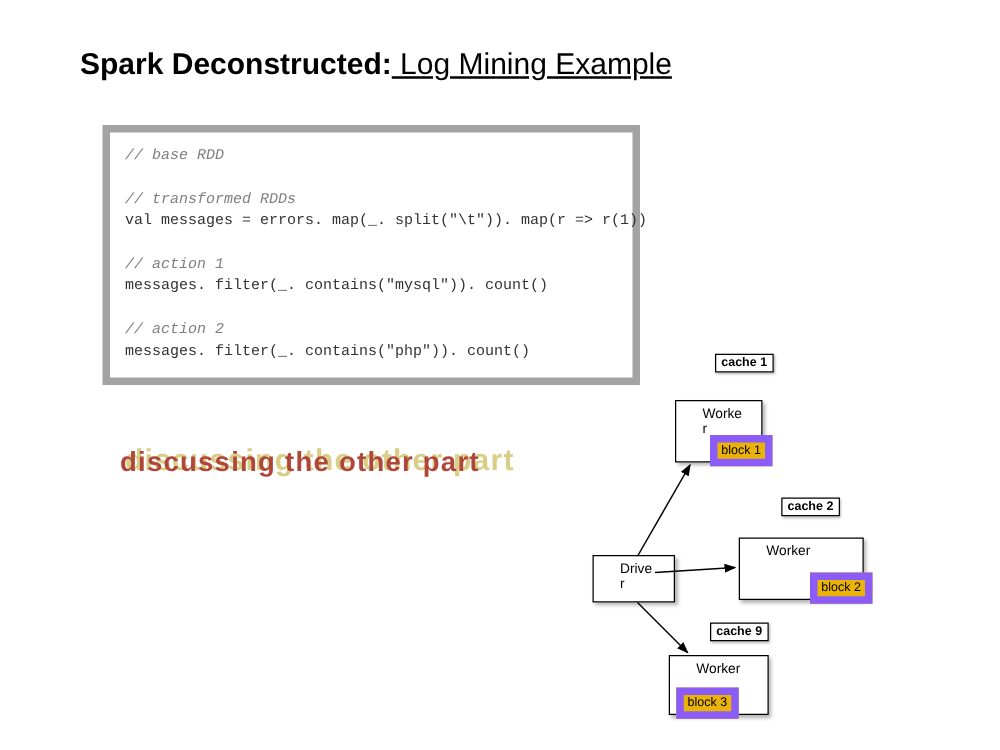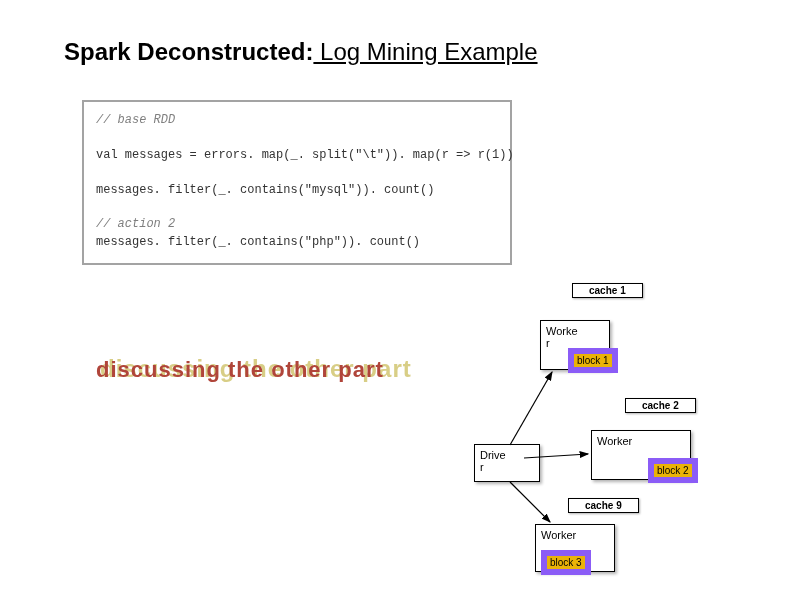--- a/index.html
+++ b/index.html
@@ -17,21 +17,21 @@
     font-size: 24px;
     font-weight: bold;
     color: #000;
   }
   .title .underlined { text-decoration: underline; font-weight: normal; }
   .code-box {
     position: absolute;
     top: 100px;
     left: 82px;
     width: 430px;
-    border: 2px solid #a3a3a3;
+    border: 6px solid #a3a3a3;
     padding: 10px 12px 12px 12px;
     font-family: "Courier New", monospace;
     font-size: 12px;
     line-height: 1.45;
     color: #333;
   }
   .comment { color: #7f7f7f; font-style: italic; }
   .code-line { white-space: pre; }
   .discuss-back {
     position: absolute;
@@ -50,57 +50,59 @@
     font-size: 22px;
     letter-spacing: 1px;
     pointer-events: none;
   }
   .node {
     position: absolute;
     border: 1.5px solid #000;
     background: #fff;
     box-shadow: 2px 2px 3px rgba(0,0,0,0.3);
     font-size: 11px;
-    padding: 4px 5px;
+    padding: 4px 21px;
   }
   .node-inner {
     position: absolute;
     border: 6px solid #8b5cf6;
     background: #eab308;
     font-size: 10px;
     padding: 1px 3px;
   }
   .cache-label {
     position: absolute;
     border: 1px solid #000;
     background: #fff;
     font-size: 10px;
     font-weight: bold;
-    padding: 1px 16px;
+    padding: 1px 4px;
     box-shadow: 1px 1px 2px rgba(0,0,0,0.3);
   }
   svg.arrows {
     position: absolute;
     top: 0; left: 0;
     width: 800px; height: 600px;
     pointer-events: none;
   }
 </style>
 </head>
 <body>
 
 <div class="title">
   <span>Spark Deconstructed:</span><span class="underlined"> Log Mining Example</span>
 </div>
 
 <div class="code-box">
   <div class="code-line comment">// base RDD</div>
   <div class="code-line">&nbsp;</div>
+  <div class="code-line comment">// transformed RDDs</div>
   <div class="code-line">val messages = errors. map(_. split("\t")). map(r =&gt; r(1))</div>
   <div class="code-line">&nbsp;</div>
+  <div class="code-line comment">// action 1</div>
   <div class="code-line">messages. filter(_. contains("mysql")). count()</div>
   <div class="code-line">&nbsp;</div>
   <div class="code-line comment">// action 2</div>
   <div class="code-line">messages. filter(_. contains("php")). count()</div>
 </div>
 
 <div class="discuss-back" style="top:355px; left:100px;">discussing the other part</div>
 <div class="discuss-front" style="top:357px; left:96px;">discussing the other part</div>
 
 <div class="cache-label" style="top:283px; left:572px;">cache 1</div>

